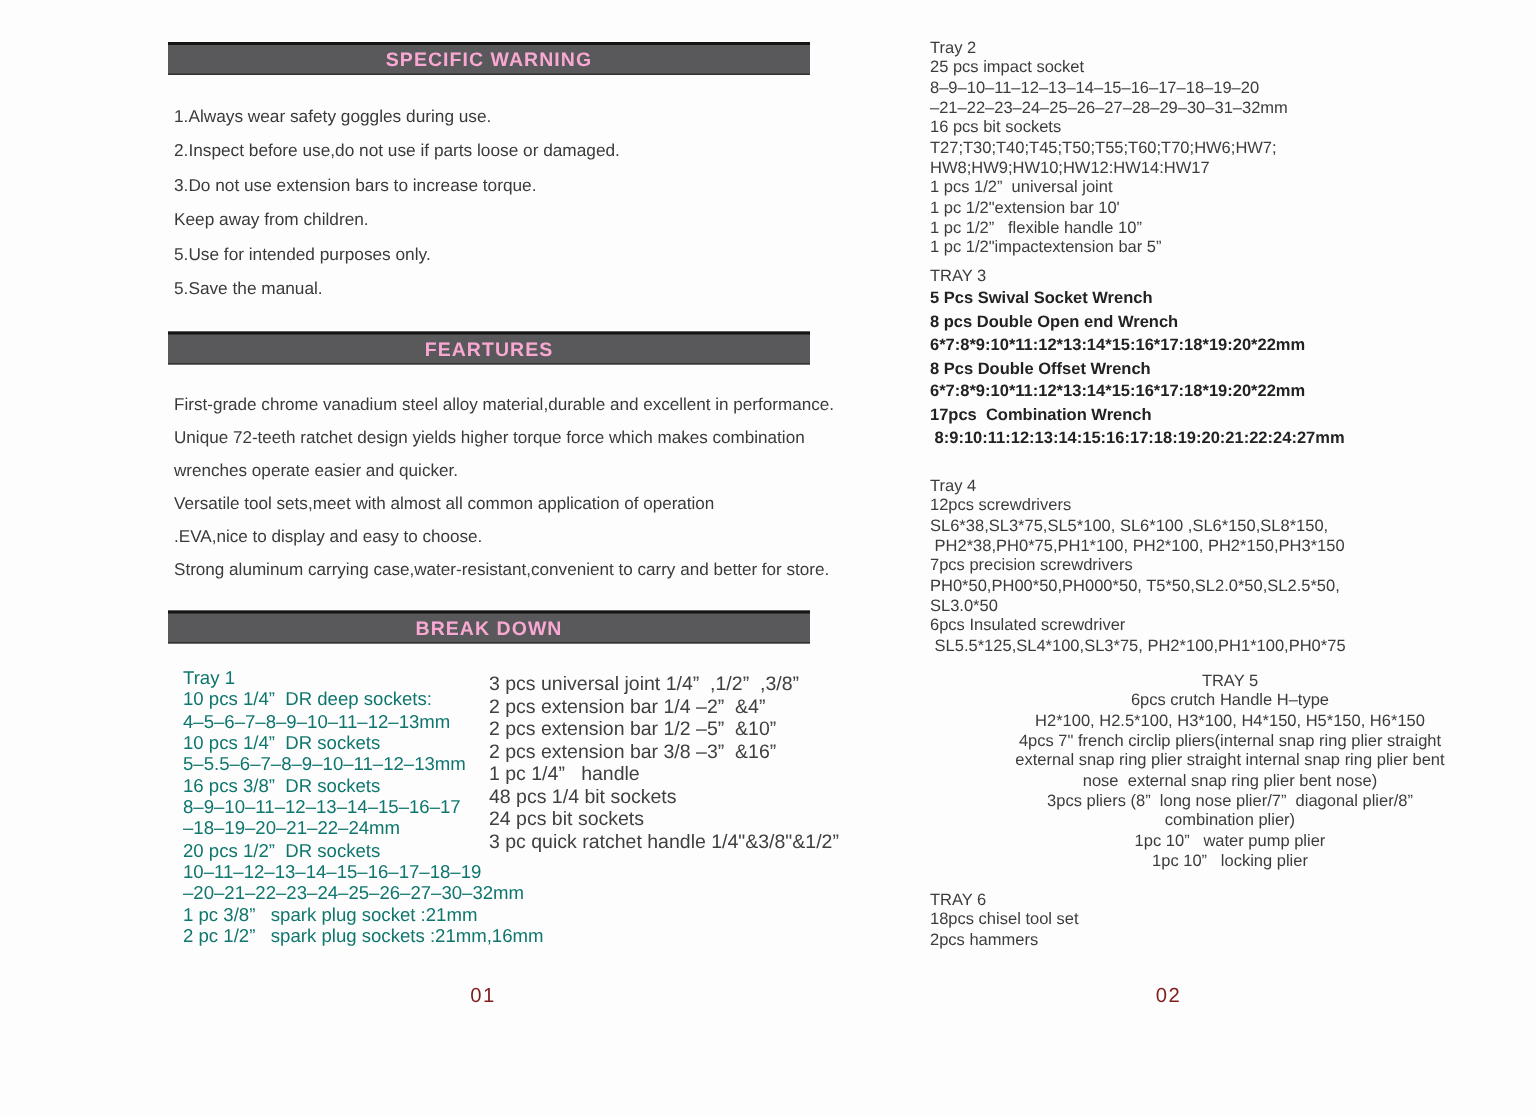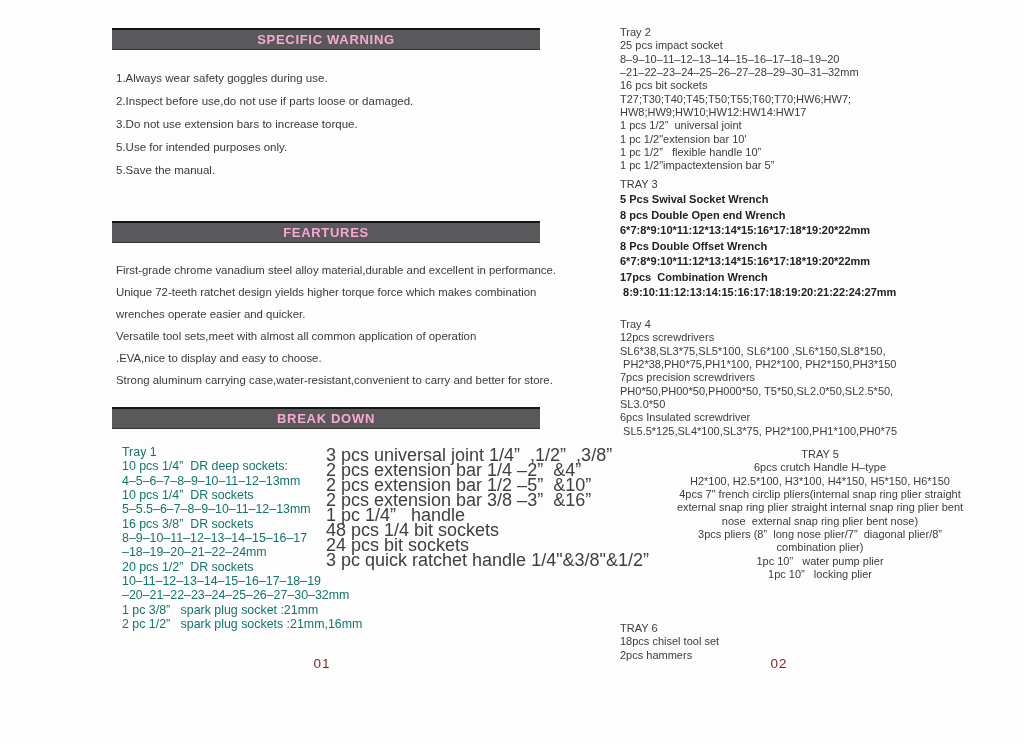--- a/index.html
+++ b/index.html
@@ -12,48 +12,49 @@
   .line { white-space:pre; }
   .bar {
     position:absolute; left:112px; width:428px; height:19px;
     background:#59595b; border-top:2px solid #141414; border-bottom:1px solid #333;
     color:#f9a8d4; font-weight:bold; font-size:13px; letter-spacing:.7px;
     text-align:center; line-height:19px;
   }
   .warnings { left:116px; top:67px; width:440px; font-size:11.5px; line-height:22.9px; }
   .features { left:116px; top:259px; width:460px; font-size:11.4px; line-height:22.1px; }
   .tray1-left  { left:122px; top:445px; width:230px; font-size:12.4px; line-height:14.35px; color:#0f766e; }
-  .tray1-right { left:326px; top:448px; width:280px; font-size:18px; line-height:15.05px; color:#404040; }
+  .tray1-right { left:326px; top:448px; width:280px; font-size:13px; line-height:15.05px; color:#404040; }
   .rp { font-size:11px; line-height:13.35px; color:#3c3c3c; width:400px; left:620px; }
   .tray2 { top:26px; }
   .tray3 { top:177px; line-height:15.45px; }
   .tray3 .bold { font-weight:bold; color:#222; }
   .tray4 { top:318px; }
   .tray5 { top:448px;text-align:center; }
-  .tray6 { top:594px;margin-top:28px; }
+  .tray6 { top:594px; }
   .pagenum {
     position:absolute; top:656px; width:44px; text-align:center;
     font-size:13.5px; color:#7f1d1d; letter-spacing:1px;
   }
   .pn-left  { left:300px; }
   .pn-right { left:757px; }
 </style>
 </head>
 <body>
 
 <div>
 
   <div class="bar" style="top:28px;">
     <span>SPECIFIC WARNING</span>
   </div>
 
   <div class="abs warnings">
     <div class="line">1.Always wear safety goggles during use.</div>
     <div class="line">2.Inspect before use,do not use if parts loose or damaged.</div>
     <div class="line">3.Do not use extension bars to increase torque.</div>
+    <div class="line">Keep away from children.</div>
     <div class="line">5.Use for intended purposes only.</div>
     <div class="line">5.Save the manual.</div>
   </div>
 
   <div class="bar" style="top:221px;">
     <span>FEARTURES</span>
   </div>
 
   <div class="abs features">
     <div class="line">First-grade chrome vanadium steel alloy material,durable and excellent in performance.</div>

